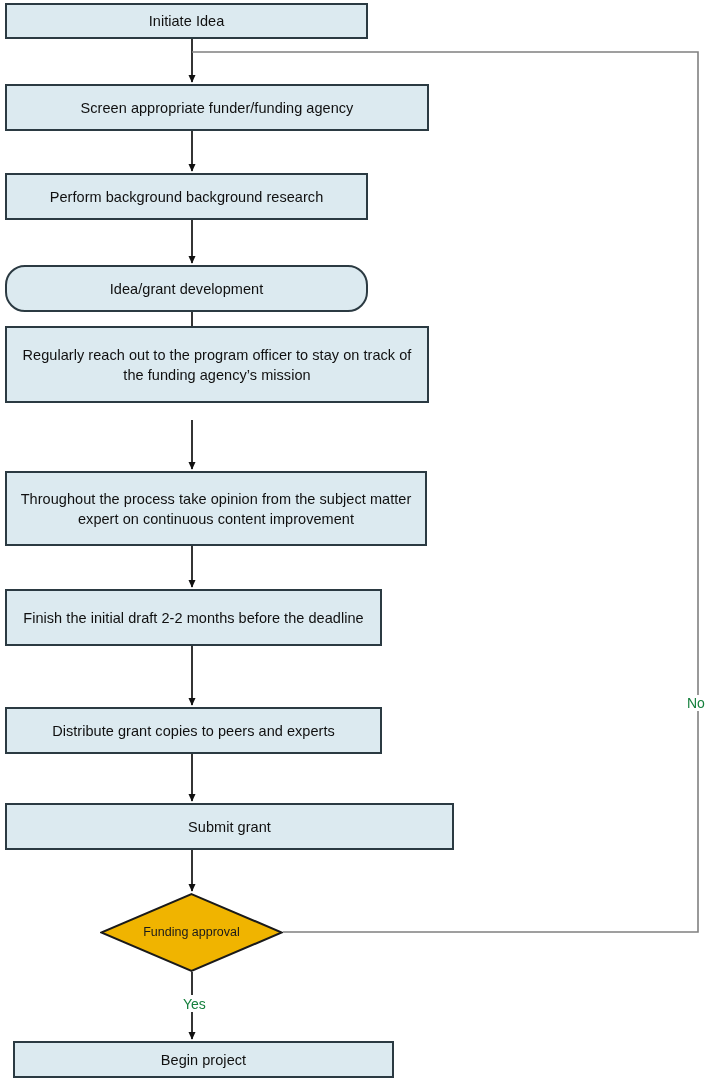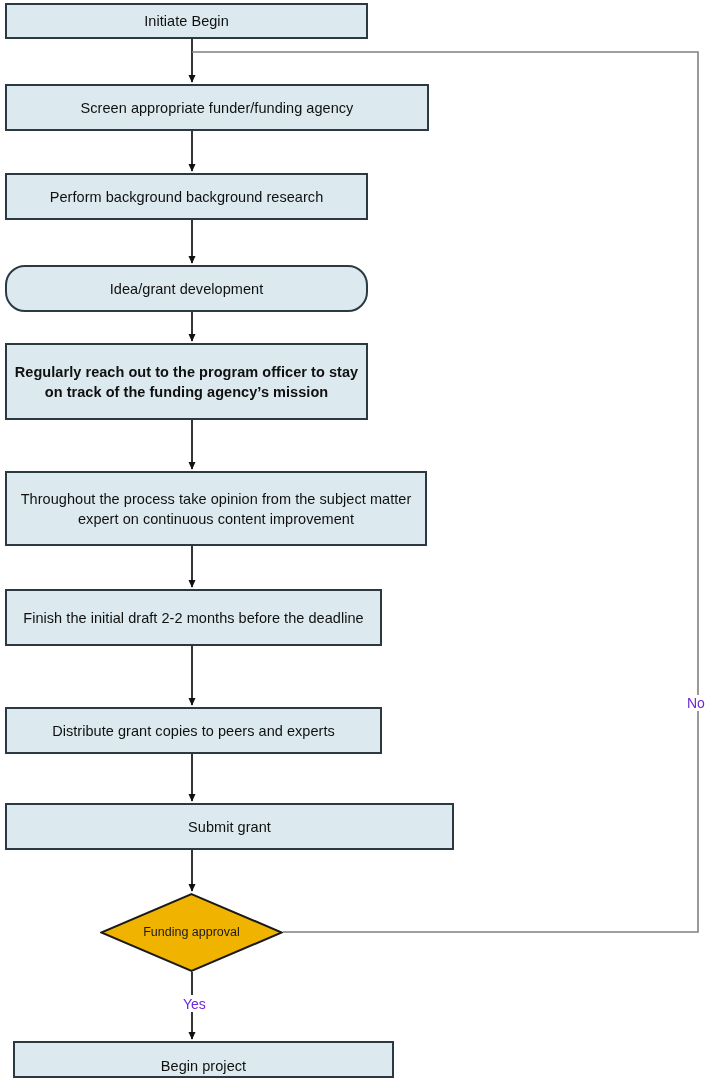--- a/index.html
+++ b/index.html
@@ -67,21 +67,21 @@
     left: 0;
     top: 0;
     width: 720px;
     height: 1083px;
     pointer-events: none;
   }
   .edge-label {
     position: absolute;
     font-size: 14px;
     line-height: 1;
-    color: #6d28d9;
+    color: #15803d;
     background: #ffffff;
     padding: 1px 3px;
     white-space: nowrap;
   }
 </style>
 </head>
 <body>
 
 <div id="flowchart-root">
 
@@ -108,36 +108,36 @@
       <line x1="192" y1="972" x2="192" y2="995" stroke="#111111" stroke-width="1.7" fill="none"></line>
       <line x1="192" y1="1008" x2="192" y2="1039" stroke="#111111" stroke-width="1.7" fill="none" marker-end="url(#arrowhead)"></line>
     </g>
 
     <g>
       <path d="M283,932 L698,932 L698,52 L192,52" stroke="#808080" stroke-width="1.6" fill="none"></path>
     </g>
   </svg>
 
   <div class="node process-box" style="left:5px; top:3px; width:363px; height:36px;">
-    <span class="node-label">Initiate Begin</span>
+    <span class="node-label">Initiate Idea</span>
   </div>
 
   <div class="node process-box" style="left:5px; top:84px; width:424px; height:47px;">
     <span class="node-label">Screen appropriate funder/funding agency</span>
   </div>
 
   <div class="node process-box" style="left:5px; top:173px; width:363px; height:47px;">
     <span class="node-label">Perform background background research</span>
   </div>
 
   <div class="node process-box" style="left:5px; top:265px; width:363px; height:47px;border-radius:20px;">
     <span class="node-label">Idea/grant development</span>
   </div>
 
-  <div class="node process-box" style="left:5px; top:343px; width:363px; height:77px;font-weight:bold;">
+  <div class="node process-box" style="left:5px; top:326px; width:424px; height:77px;">
     <span class="node-label">Regularly reach out to the program officer to stay on track of the funding agency’s mission</span>
   </div>
 
   <div class="node process-box" style="left:5px; top:471px; width:422px; height:75px;">
     <span class="node-label">Throughout the process take opinion from the subject matter expert on continuous content improvement</span>
   </div>
 
   <div class="node process-box" style="left:5px; top:589px; width:377px; height:57px;">
     <span class="node-label">Finish the initial draft 2-2 months before the deadline</span>
   </div>
@@ -150,21 +150,21 @@
     <span class="node-label">Submit grant</span>
   </div>
 
   <div class="node decision" style="left:100px; top:893px; width:183px; height:79px;">
     <svg class="diamond-svg" width="183" height="79" viewBox="0 0 183 79">
       <polygon points="91.5,1.2 181.8,39.5 91.5,77.8 1.2,39.5" fill="#f0b400" stroke="#1a1a1a" stroke-width="2"></polygon>
     </svg>
     <span class="node-label">Funding approval</span>
   </div>
 
-  <div class="node process-box" style="left:13px; top:1041px; width:381px; height:37px;align-items:flex-end;">
+  <div class="node process-box" style="left:13px; top:1041px; width:381px; height:37px;">
     <span class="node-label">Begin project</span>
   </div>
 
   <span class="edge-label" style="left:180px; top:996px;">Yes</span>
 
   <span class="edge-label" style="left:684px; top:695px;">No</span>
 
 </div>
 
 </body></html>

